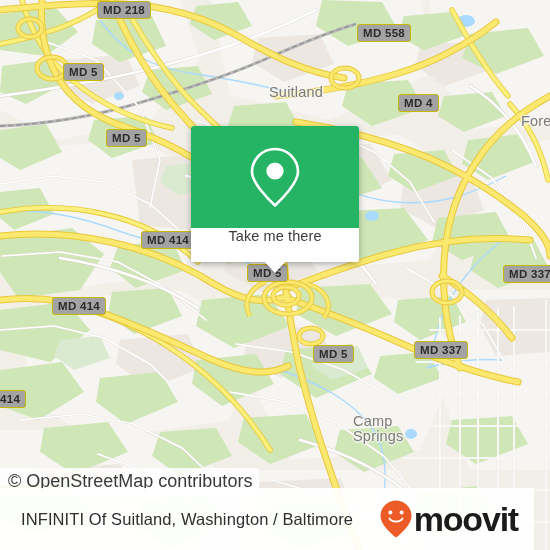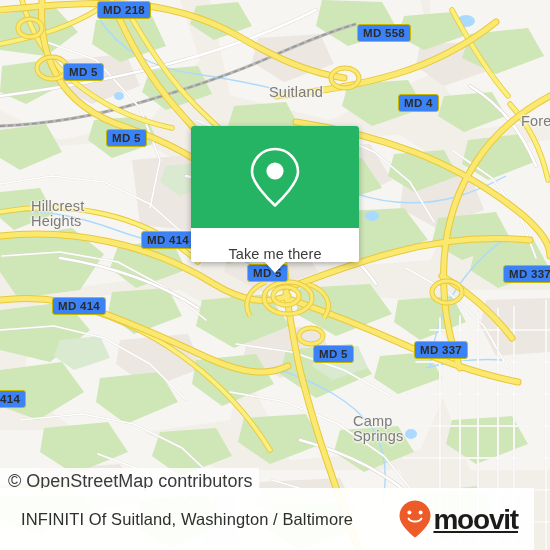--- a/index.html
+++ b/index.html
@@ -42,21 +42,21 @@
     text-shadow:
       1.5px 0 1.5px #f7f5f0, -1.5px 0 1.5px #f7f5f0,
       0 1.5px 1.5px #f7f5f0, 0 -1.5px 1.5px #f7f5f0;
     pointer-events: none;
   }
   .place-label.big { font-size: 14.5px; }
 
   
   .shield {
     position: absolute;
-    background: #3b82f6;
+    background: #a3a3a3;
     border: 1.4px solid #c9b800;
     border-radius: 3px;
     color: #2b2b2b;
     font-family: "Liberation Sans", sans-serif;
     font-size: 11.5px;
     font-weight: 700;
     letter-spacing: 0.3px;
     padding: 1.5px 5px 2px 5px;
     white-space: nowrap;
     line-height: 12px;
@@ -83,21 +83,21 @@
     height: 102px;
     background: #25b464;
     display: flex;
     align-items: center;
     justify-content: center;
   }
   #popup-action {
     height: 34px;
     background: #ffffff;
     display: flex;
-    align-items: flex-end;
+    align-items: flex-start;
     justify-content: center;
   }
   #popup-action-label {
     color: #3b3b3b;
     font-family: "Liberation Sans", sans-serif;
     font-size: 14.5px;
     letter-spacing: 0.1px;
   }
   #popup-tail {
     position: absolute;
@@ -149,26 +149,25 @@
     position: absolute;
     right: 16px;
     top: 50%;
     transform: translateY(-50%);
     display: flex;
     align-items: center;
   }
   #brand-wordmark {
     color: #1b1b1b;
     font-family: "Liberation Sans", sans-serif;
-    font-size: 28px;
+    font-size: 34px;
     font-weight: 700;
     letter-spacing: -1.2px;
     line-height: 33px;
     margin-left: 1px;
-    text-decoration: underline;
   }
 </style>
 </head>
 <body>
 
 <div id="screenshot">
 
   <div id="map">
     <svg width="550" height="550" viewBox="0 0 550 550">
       <defs>
@@ -480,22 +479,20 @@
           <ellipse cx="30" cy="28" rx="12" ry="9"></ellipse>
         </g>
         <g fill="none" stroke="#fbe96f" stroke-width="3.2">
           <ellipse cx="52" cy="68" rx="15" ry="11"></ellipse>
           <ellipse cx="30" cy="28" rx="12" ry="9"></ellipse>
         </g>
       </g>
     </svg>
 
     <div class="place-label big" style="left:245px; top:85px;margin-left:24px;">Suitland</div>
-    <div class="place-label big" style="left:31px; top:199px;">Hillcrest
-Heights</div>
     <div class="place-label big" style="left:353px; top:414px;">Camp
 Springs</div>
     <div class="place-label big" style="left:521px; top:114px;">Fore</div>
 
     <div class="shield" style="left:97px;  top:1px;">MD 218</div>
     <div class="shield" style="left:357px; top:24px;">MD 558</div>
     <div class="shield" style="left:63px;  top:63px;">MD 5</div>
     <div class="shield" style="left:398px; top:94px;text-align:right;">MD 4</div>
     <div class="shield" style="left:106px; top:129px;">MD 5</div>
     <div class="shield" style="left:141px; top:231px;">MD 414</div>

